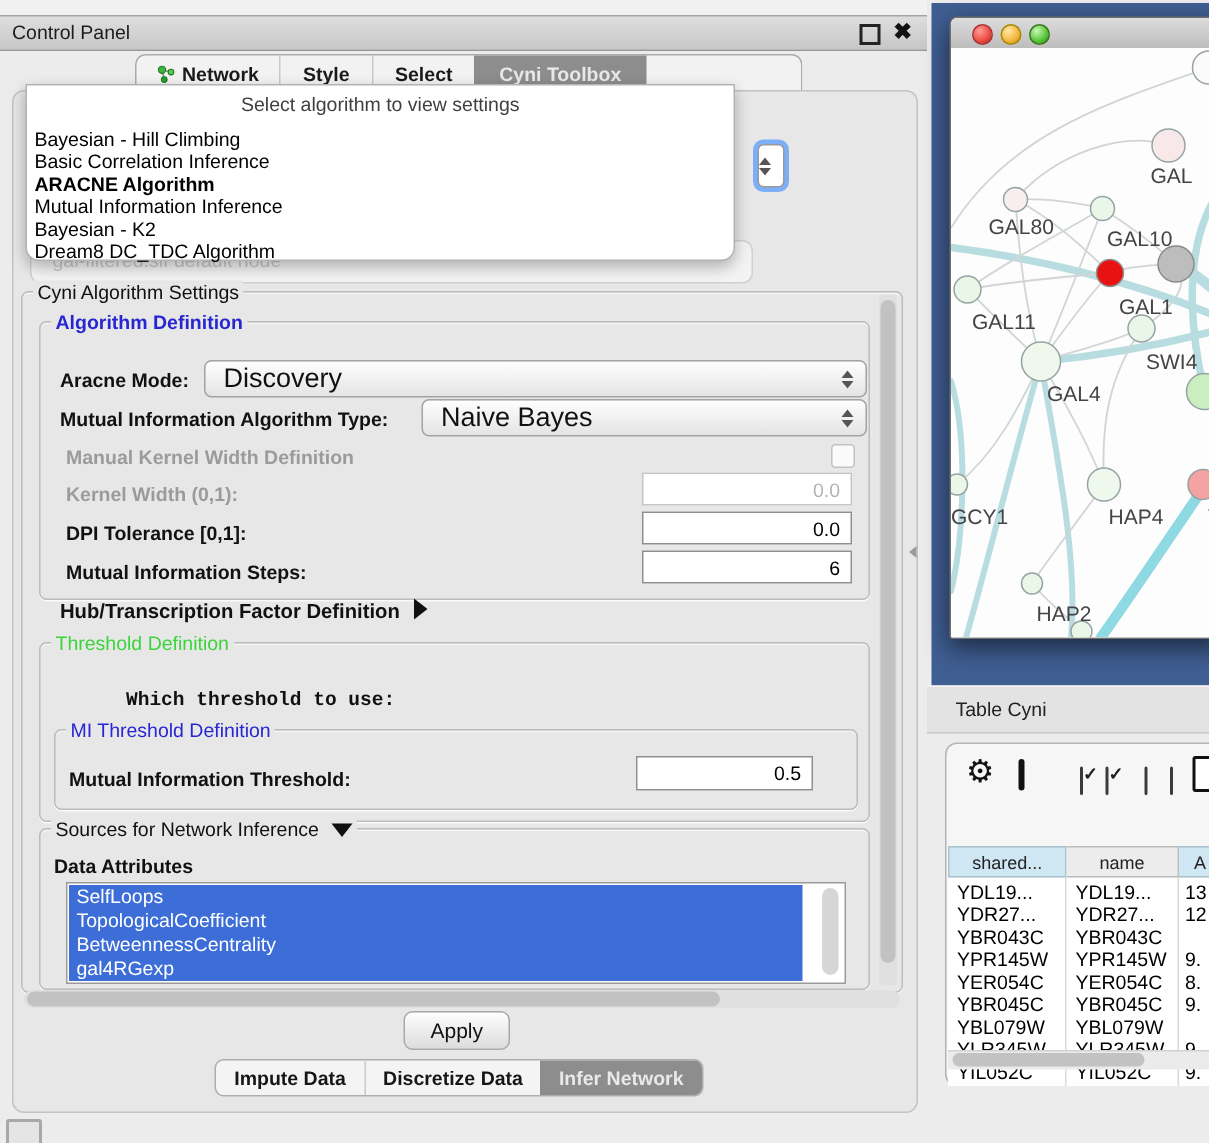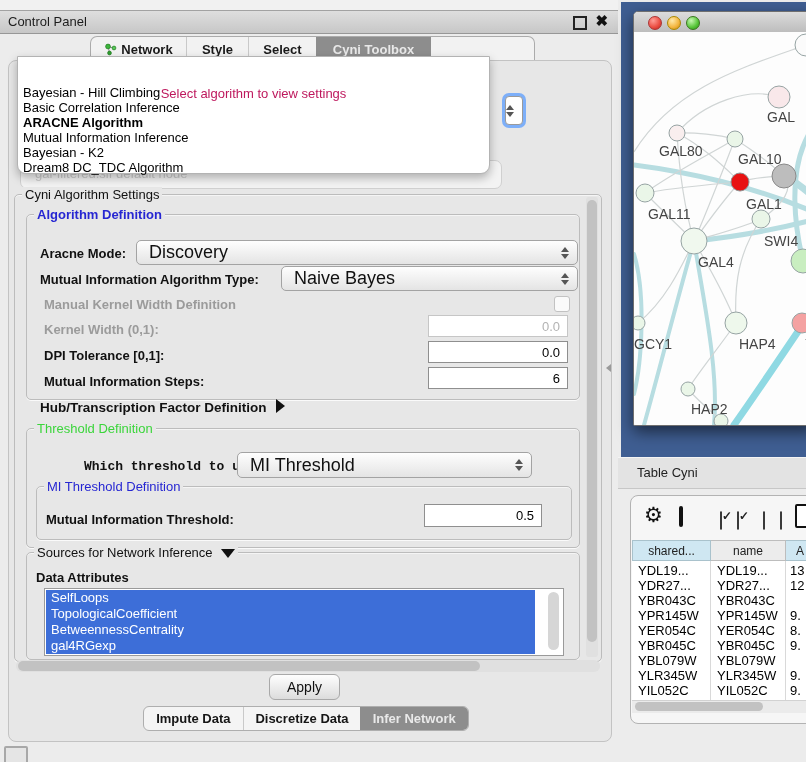--- a/index.html
+++ b/index.html
@@ -21,21 +21,21 @@
   .tab{height:24px;display:flex;align-items:center;justify-content:center;
        font-size:13px;font-weight:bold;color:#1a1a1a;position:relative;}
   .tab + .tab{border-left:1px solid #c9c9c9;}
   .tab.sel{background:#8d8d8d;color:#e9e9e9;border-left:none;}
   .tab.aftersel{border-left:none;}
   
   .dropdown{left:17px;top:56px;width:471px;height:116px;background:#fff;
     border:1px solid #b3b3b3;border-radius:0 0 9px 9px;
     box-shadow:0 4px 10px rgba(0,0,0,.28);z-index:40;}
   .dd-ph{position:absolute;left:0;top:5px;width:100%;text-align:center;
-    color:#be185d;font-size:13px;margin-top:24px;}
+    color:#404040;font-size:13px;}
   .dd-item{position:absolute;left:5px;font-size:13px;color:#000;height:15px;line-height:15px;}
   .dd-item.bold{font-weight:bold;}
   
   .grp{border:1px solid #bcbcbc;border-radius:5px;box-shadow:0 1px 0 rgba(255,255,255,.8), inset 0 1px 0 rgba(255,255,255,.6);}
   .grp-title{font-size:13px;background:#e7e7e7;padding:0 3px;white-space:nowrap;z-index:5;}
   .blue{color:#2626d2;}
   .green{color:#3bd53b;}
   .lbl{font-size:13px;font-weight:bold;color:#111;white-space:nowrap;}
   .lbl.dis{color:#9b9b9b;}
   .combo{border:1px solid #a3a3a3;border-radius:5px;
@@ -194,27 +194,20 @@
     </div>
 
     <span class="abs lbl" style="left:40px;top:400px;font-size:13.5px;">Hub/Transcription Factor Definition</span>
     <span class="abs" style="left:276px;top:399px;width:0;height:0;border-top:7px solid transparent;
                  border-bottom:7px solid transparent;border-left:9px solid #111;"></span>
 
     <div class="abs grp" style="left:26px;top:428px;width:552px;height:118px;"></div>
     <span class="abs grp-title green" style="left:34px;top:421px;">Threshold Definition</span>
 
     <span class="abs lbl" style="left:84px;top:459px;font-family:Liberation Mono, monospace;">Which threshold to use:</span>
-    <div class="abs combo" style="left:237px;top:452px;width:295px;height:26px;">
-      <span>MI Threshold</span>
-      <span class="stepper">
-          <span class="tri-up"></span>
-          <span class="tri-down"></span>
-        </span>
-    </div>
 
     <div class="abs grp" style="left:36px;top:486px;width:534px;height:52px;"></div>
     <span class="abs grp-title blue" style="left:44px;top:479px;">MI Threshold Definition</span>
     <span class="abs lbl" style="left:46px;top:512px;">Mutual Information Threshold:</span>
     <div class="abs input" style="left:424px;top:504px;width:118px;height:23px;">
       <span>0.5</span>
     </div>
 
     <div class="abs grp" style="left:26px;top:552px;width:552px;height:106px;"></div>
     <span class="abs grp-title" style="left:34px;top:545px;color:#111;">
@@ -351,21 +344,21 @@
   
   <span class="abs gear" style="left:644px;top:505px;">⚙</span>
   <span class="abs cols-icon" style="left:679px;top:508px;"></span>
   <span class="abs cb on" style="left:716px;top:512px;"></span>
   <span class="abs cb on" style="left:731px;top:512px;"></span>
   <span class="abs cb" style="left:755px;top:512px;"></span>
   <span class="abs cb" style="left:770px;top:512px;"></span>
   <span class="abs doc-icon" style="left:795px;top:504px;"></span>
 
   
-  <div class="abs" style="left:632px;top:540px;width:174px;height:160px;background:#fff;overflow:hidden;">
+  <div class="abs" style="left:632px;top:564px;width:174px;height:160px;background:#fff;overflow:hidden;">
 
     <div class="th" style="position:absolute;left:0;top:0;width:79px;height:21px;border-left:1px solid #a9c2cc;">
       <span>shared...</span>
     </div>
     <div class="th gray" style="position:absolute;left:79px;top:0;width:75px;height:21px;">
       <span>name</span>
     </div>
     <div class="th" style="position:absolute;left:154px;top:0;width:26px;height:21px;justify-content:flex-start;padding-left:10px;">
       <span>A</span>
     </div>

